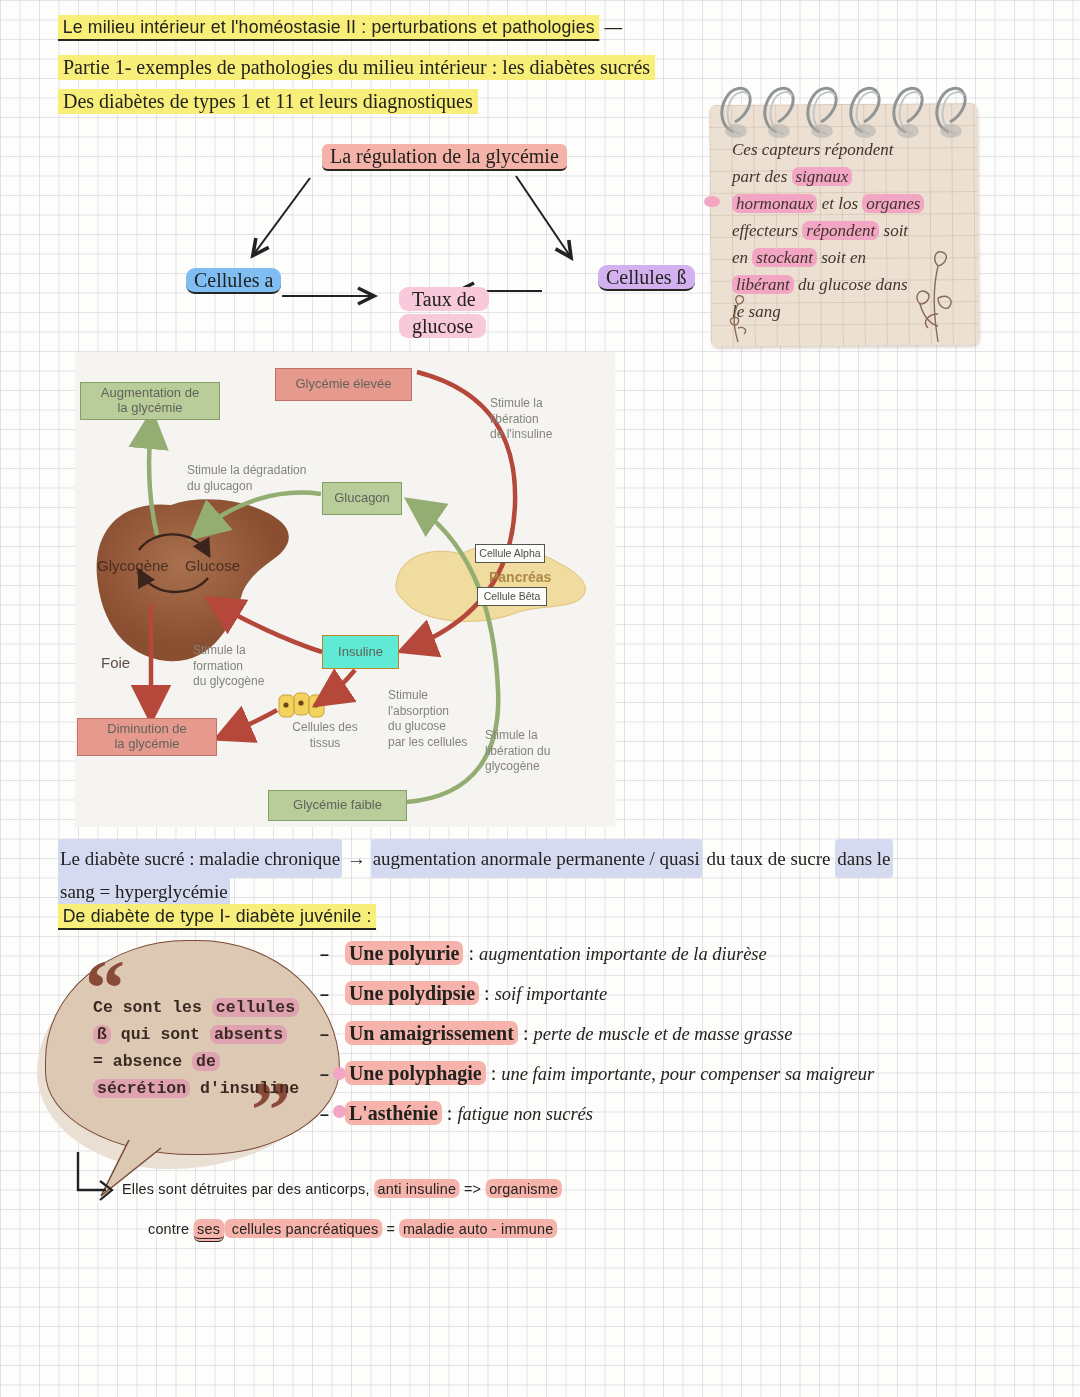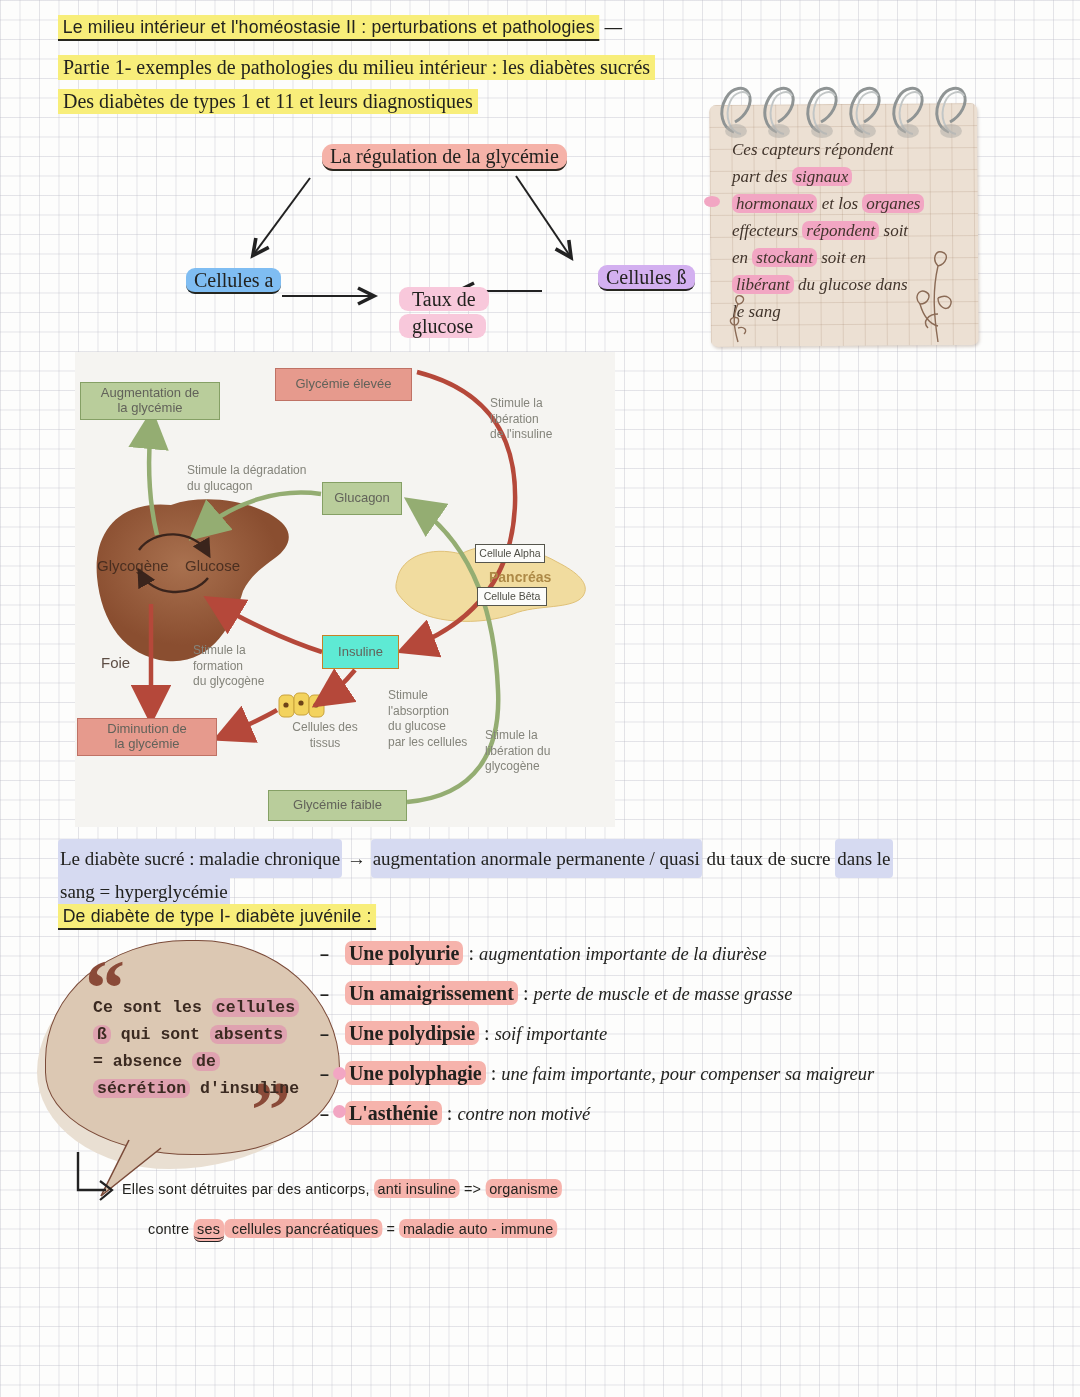--- a/index.html
+++ b/index.html
@@ -11,21 +11,21 @@
       linear-gradient(to bottom, rgba(185,185,198,.38) 1px, transparent 1px);
     background-size:19.5px 19.5px;
     font-family:"Liberation Sans",sans-serif;color:#22221f;
   }
   .abs{position:absolute;}
   .hand{font-family:"Liberation Sans",sans-serif;letter-spacing:.2px;transform:scaleX(.93);transform-origin:left;}
   .tw{font-family:"Liberation Serif",serif;}
   .cur{font-family:"Liberation Serif",serif;font-style:italic;}
   .mono{font-family:"Liberation Mono",monospace;}
   .hl-yellow{background:#f8ee7a;padding:1px 5px 2px;}
-  .hl-salmon{background:#f5b2a8;padding:1px 8px;border-radius:11px;}
+  .hl-salmon{background:#f5b2a8;padding:1px 8px;border-radius:6px;}
   .hl-blue{background:#7fbdf2;padding:1px 8px;border-radius:9px;}
   .hl-purple{background:#d3b0f0;padding:1px 8px;border-radius:9px;}
   .hl-pink{background:#f8c8db;padding:1px 13px;border-radius:9px;}
   .hl-lav{background:#d6daf1;padding:9px 2px;border-radius:4px;}
   .hl-rose{background:#f6b3ac;padding:1px 4px;border-radius:7px;}
   .hl-note{background:#f2a6c3;padding:0 4px;border-radius:7px;}
   .hl-bub{background:#dfa2b0;padding:0 4px;border-radius:8px;}
   .u1{border-bottom:2px solid #26261f;padding-bottom:2px;}
   .u1b{border-bottom:2px solid #26261f;}
   .u-double{border-bottom:4px double #222;}
@@ -261,30 +261,30 @@
     <div><span>= absence </span><span class="hl-bub">de</span></div>
     <div><span class="hl-bub">sécrétion</span><span> d'insuline</span></div>
   </div>
 </div>
 
 <div class="abs" id="symptoms">
   <div class="symptom">
     <span class="bullet">–</span><span class="term hl-rose">Une polyurie</span><span class="sep"> : </span><span class="desc">augmentation importante de la diurèse</span>
   </div>
   <div class="symptom">
+    <span class="bullet">–</span><span class="term hl-rose">Une polydipsie</span><span class="sep"> : </span><span class="desc">soif importante</span>
+  </div>
+  <div class="symptom">
     <span class="bullet">–</span><span class="term hl-rose">Un amaigrissement</span><span class="sep"> : </span><span class="desc">perte de muscle et de masse grasse</span>
   </div>
   <div class="symptom">
-    <span class="bullet">–</span><span class="term hl-rose">Une polydipsie</span><span class="sep"> : </span><span class="desc">soif importante</span>
-  </div>
-  <div class="symptom">
     <span class="bullet">–</span><span class="term hl-rose">Une polyphagie</span><span class="sep"> : </span><span class="desc">une faim importante, pour compenser sa maigreur</span>
   </div>
   <div class="symptom">
-    <span class="bullet">–</span><span class="term hl-rose">L'asthénie</span><span class="sep"> : </span><span class="desc">contre non motivé</span>
+    <span class="bullet">–</span><span class="term hl-rose">L'asthénie</span><span class="sep"> : </span><span class="desc">fatigue non sucrés</span>
   </div>
 </div>
 
 <svg class="abs" style="left:70px;top:1148px" width="55" height="58" viewBox="0 0 55 58">
   <path d="M8,4 L8,42 L36,42" fill="none" stroke="#222" stroke-width="2.4"></path>
   <path d="M30,33 L42,42 L30,52" fill="none" stroke="#222" stroke-width="2.2"></path>
 </svg>
 <div class="abs hand fn-line" id="fn1"><span>Elles sont détruites par des anticorps, </span><span class="hl-rose">anti insuline</span><span> =&gt; </span><span class="hl-rose">organisme</span></div>
 <div class="abs hand fn-line" id="fn2"><span>contre </span><span class="hl-rose u-double">ses</span><span class="hl-rose"> cellules pancréatiques</span><span> = </span><span class="hl-rose">maladie auto - immune</span></div>
 

